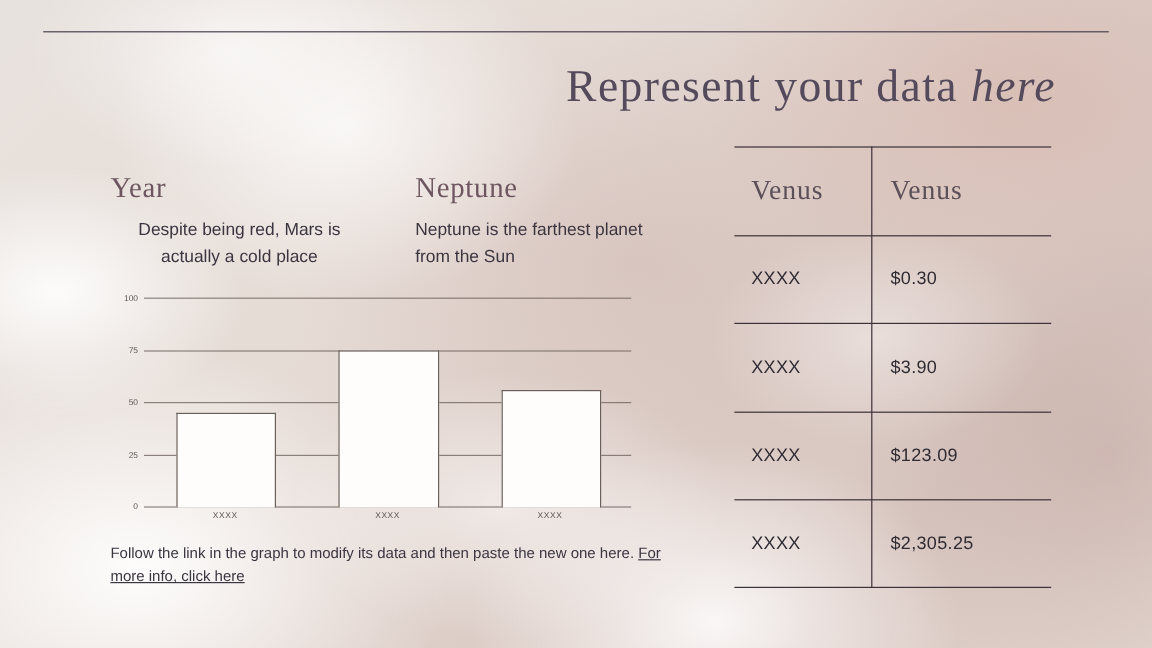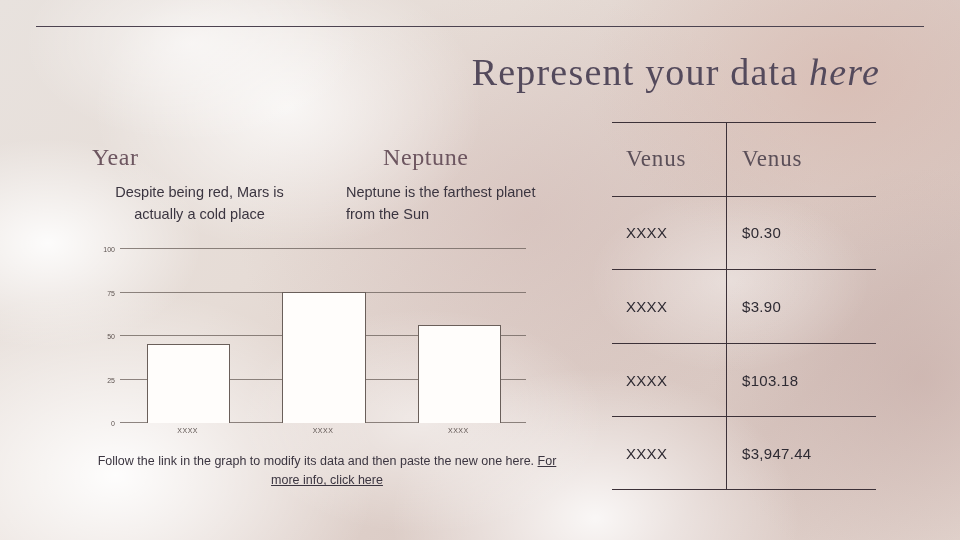--- a/index.html
+++ b/index.html
@@ -82,21 +82,21 @@
     position: absolute;
     font-family: "Liberation Sans", sans-serif;
     font-size: 14.5px;
     line-height: 1.5;
     color: #3b3540;
     width: 215px;
   }
 
   #mars-head { left: 92px; top: 144px; }
   #mars-body { left: 92px; top: 182px; text-align: center; }
-  #neptune-head { left: 346px; top: 144px; margin-left: 37px; }
+  #neptune-head { left: 346px; top: 144px; }
   #neptune-body { left: 346px; top: 182px; }
 
   
   .chart {
     position: absolute;
     left: 96px;
     top: 243px;
     width: 430px;
     height: 202px;
   }
@@ -141,21 +141,20 @@
   }
 
   .caption {
     position: absolute;
     left: 92px;
     top: 452px;
     width: 470px;
     font-size: 12.5px;
     line-height: 1.55;
     color: #3b3540;
-    text-align: center;
   }
   .caption a {
     color: #3b3540;
     text-decoration: underline;
   }
 
   
   .table {
     position: absolute;
     left: 612px;
@@ -268,23 +267,23 @@
         <div class="cell-b">$0.30</div>
       </div>
       <div class="trow tbody" style="top: 147.2px; height: 73.6px;">
         <div class="rule"></div>
         <div class="cell-a">XXXX</div>
         <div class="cell-b">$3.90</div>
       </div>
       <div class="trow tbody" style="top: 220.8px; height: 73.6px;">
         <div class="rule"></div>
         <div class="cell-a">XXXX</div>
-        <div class="cell-b">$103.18</div>
+        <div class="cell-b">$123.09</div>
       </div>
       <div class="trow tbody last" style="top: 294.4px; height: 73.6px;">
         <div class="rule"></div>
         <div class="rule-bottom"></div>
         <div class="cell-a">XXXX</div>
-        <div class="cell-b">$3,947.44</div>
+        <div class="cell-b">$2,305.25</div>
       </div>
     </div>
 
 </div>
 
 </body></html>

